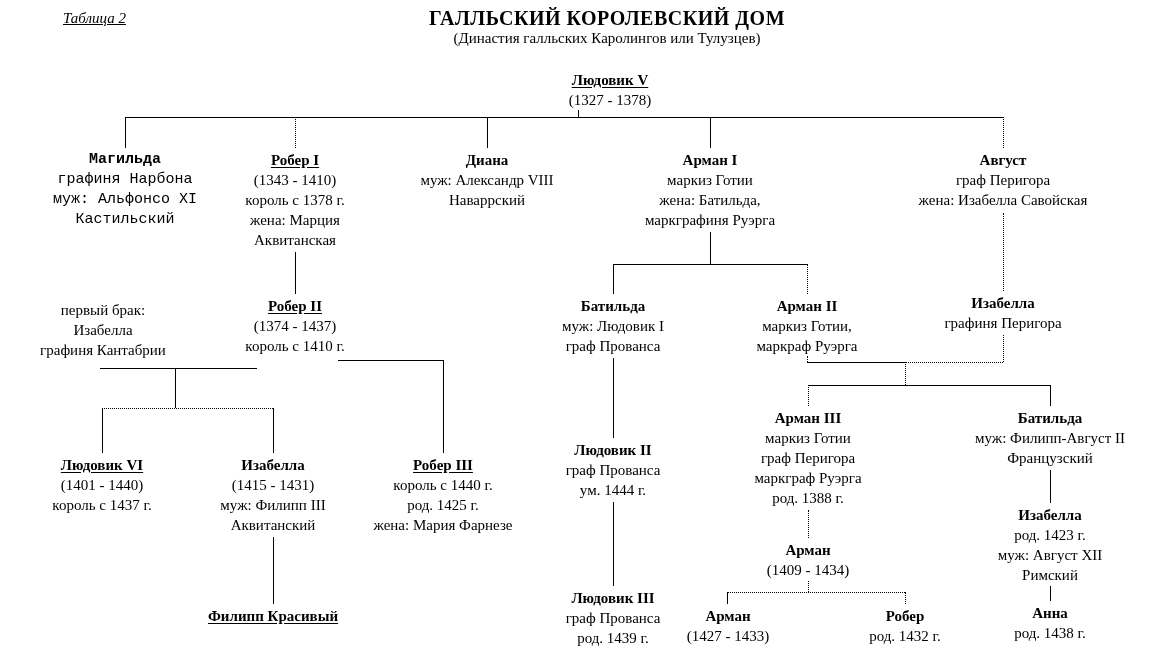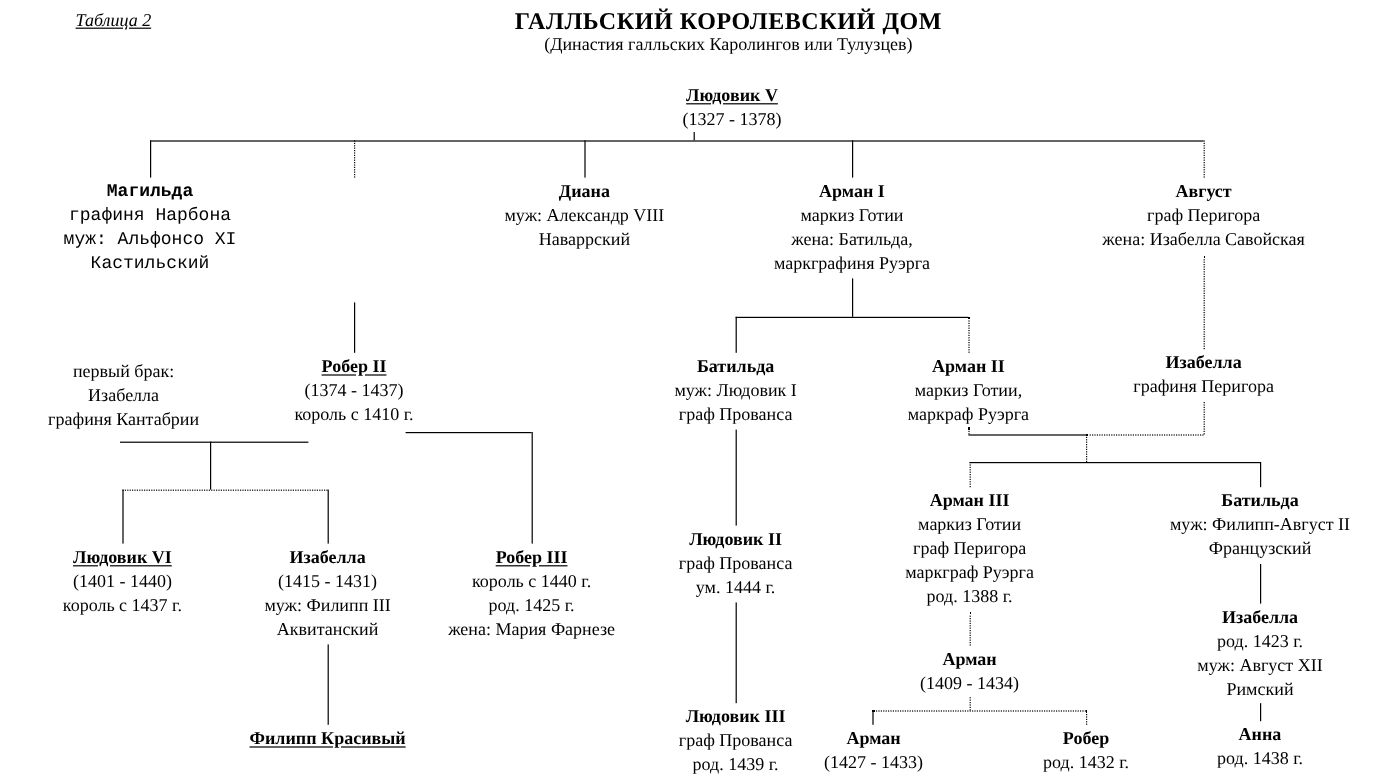--- a/index.html
+++ b/index.html
@@ -51,20 +51,27 @@
 
 <div class="node" style="left: 578px; top: 70px; margin-left: 32px;">
       <div class="nline b u">Людовик V</div>
       <div class="nline">(1327 - 1378)</div>
     </div>
     <div class="node" style="left: 125px; top: 150px; font-family: Liberation Mono, monospace;">
       <div class="nline b">Магильда</div>
       <div class="nline">графиня Нарбона</div>
       <div class="nline">муж: Альфонсо XI</div>
       <div class="nline">Кастильский</div>
+    </div>
+    <div class="node" style="left: 295px; top: 150px;">
+      <div class="nline b u">Робер I</div>
+      <div class="nline">(1343 - 1410)</div>
+      <div class="nline">король с 1378 г.</div>
+      <div class="nline">жена: Марция</div>
+      <div class="nline">Аквитанская</div>
     </div>
     <div class="node" style="left: 487px; top: 150px;">
       <div class="nline b">Диана</div>
       <div class="nline">муж: Александр VIII</div>
       <div class="nline">Наваррский</div>
     </div>
     <div class="node" style="left: 710px; top: 150px;">
       <div class="nline b">Арман I</div>
       <div class="nline">маркиз Готии</div>
       <div class="nline">жена: Батильда,</div>

